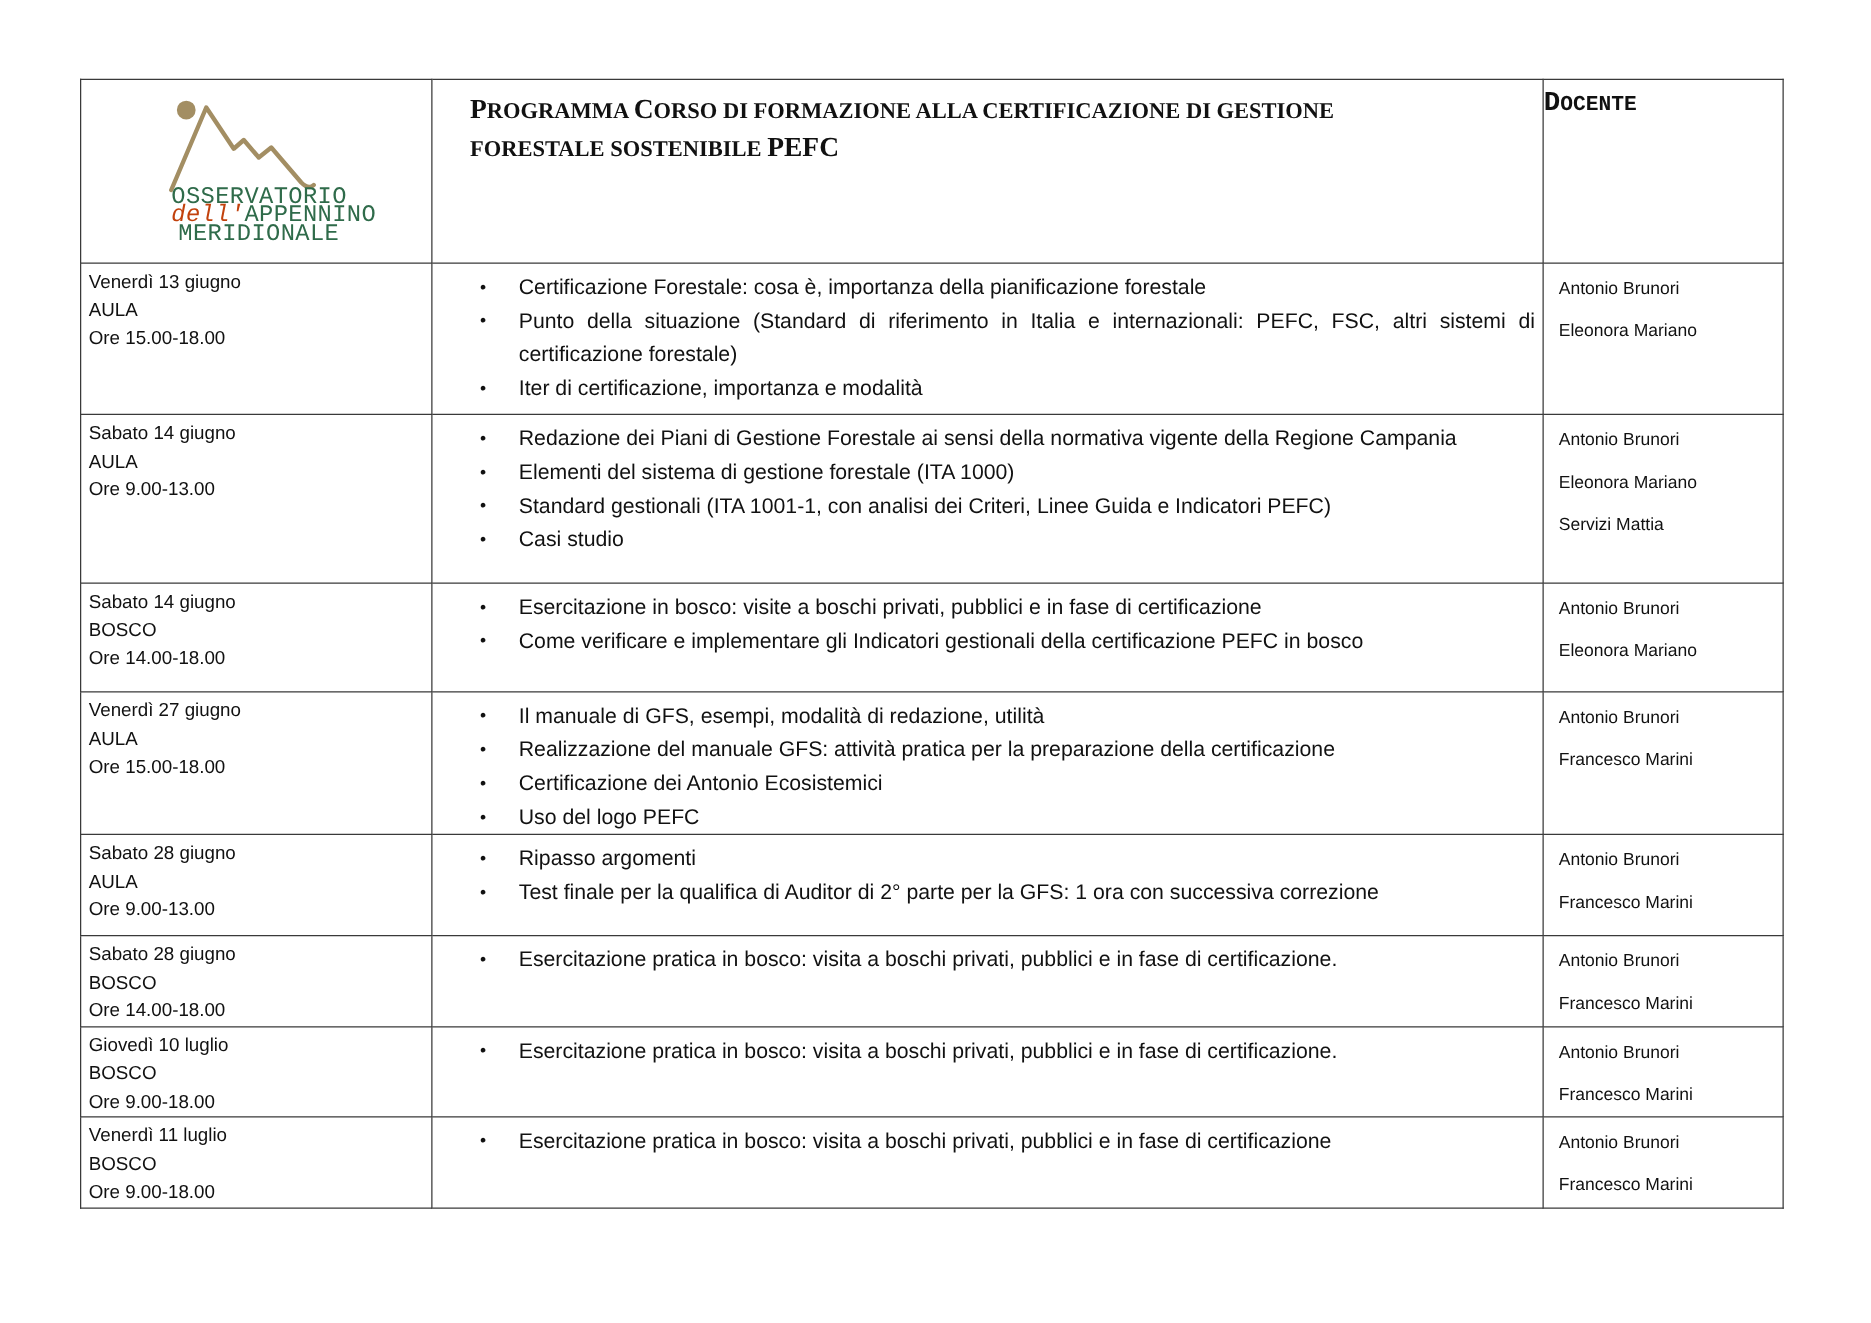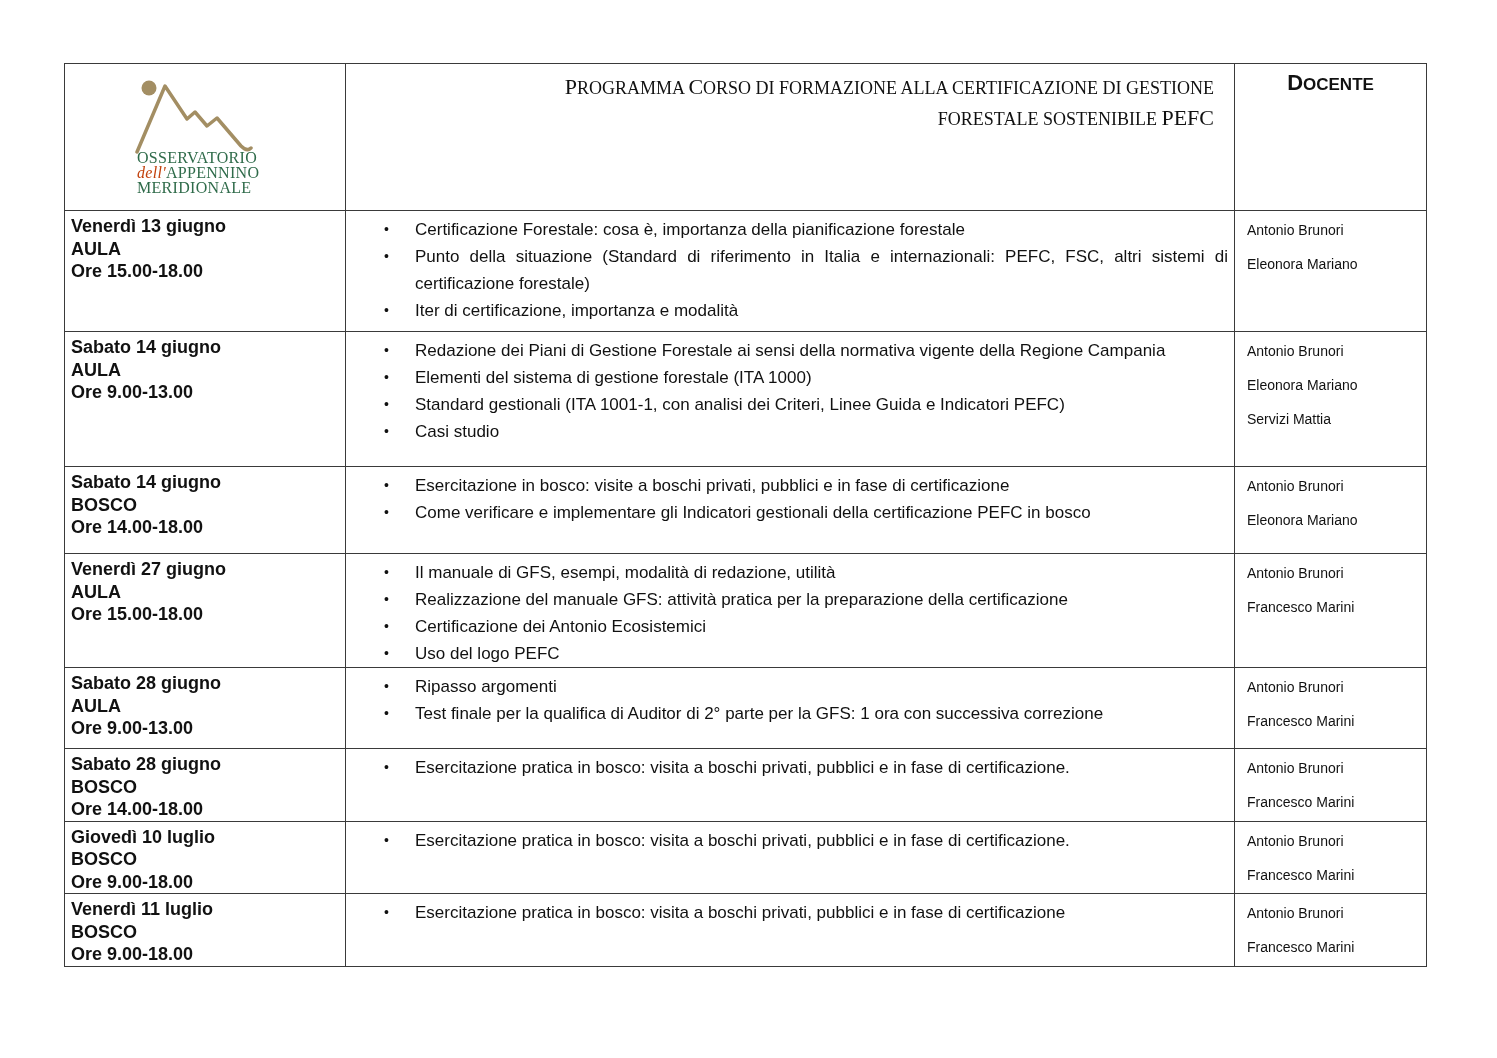--- a/index.html
+++ b/index.html
@@ -15,37 +15,37 @@
     table.prog td { border: 1.5px solid #3a3a3a; vertical-align: top; padding: 0; }
     col.c1 { width: 281px; }
     col.c2 { width: 889px; }
     col.c3 { width: 192px; }
 
     .header-row td { height: 146px; vertical-align: middle; }
     .logo-cell { position: relative; }
     .logo { position: absolute; left: 70px; top: 10px; width: 120px; height: 130px; }
     .logo-text {
       position: absolute; left: 72px; top: 86px; width: 140px;
-      font-family: Liberation Serif, serif; color: #2f6b4a; font-size: 16px;
-      line-height: 15px; letter-spacing: 0.3px;
+      font-family: Liberation Mono, monospace; color: #2f6b4a; font-size: 19px;
+      line-height: 15px; text-align: center; letter-spacing: 0.3px;
     }
     .logo-text .dell { color: #c2410c; font-style: italic; }
 
     .title {
-      font-family: "Liberation Serif", serif; font-weight: normal; text-align: right;
+      font-family: "Liberation Serif", serif; font-weight: bold; text-align: left;
       font-size: 18px; line-height: 29px; padding-top: 8px; padding-left: 30px; padding-right: 20px;
     }
     .title .big { font-size: 22px; }
     .docente-title {
-      font-family: Liberation Sans, sans-serif; font-weight: bold; text-align: center;
+      font-family: Liberation Mono, monospace; font-weight: bold; text-align: left;
       font-size: 17px; padding-top: 6px;
     }
     .docente-title .big { font-size: 22px; }
 
-    .when { padding: 4px 6px 0 6px; font-weight: bold; font-size: 18px; line-height: 22.5px; }
+    .when { padding: 4px 6px 0 6px; font-weight: normal; font-size: 15px; line-height: 22.5px; }
     .when div { white-space: nowrap; }
 
     ul.topics { margin: 0; padding: 5px 0 0 0; list-style: none; }
     ul.topics li {
       position: relative; padding-left: 69px; padding-right: 6px;
       font-size: 17px; line-height: 27px; text-align: justify;
     }
     ul.topics li .bullet {
       position: absolute; left: 38px; top: 0; font-size: 14px;
     }

